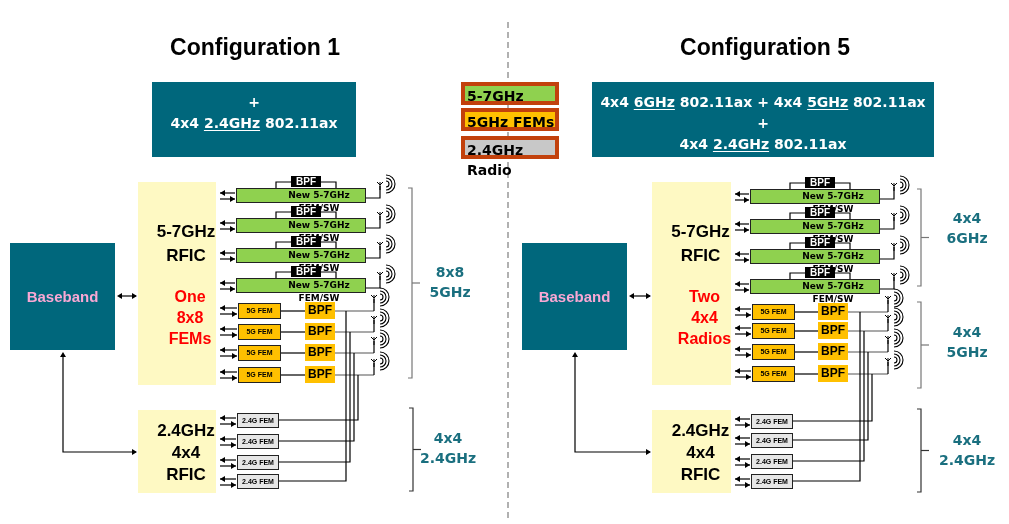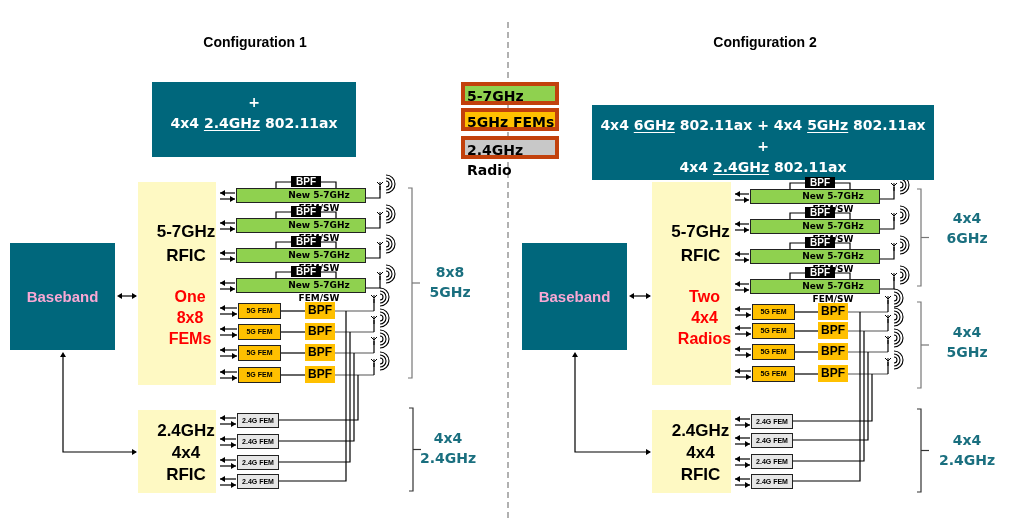--- a/index.html
+++ b/index.html
@@ -1,18 +1,18 @@
 <!DOCTYPE html>
 <html><head>
 <meta charset="utf-8">
 <style>
   html,body{margin:0;padding:0;background:#fff;}
   body{width:1009px;height:524px;position:relative;overflow:hidden;font-family:"Liberation Sans",sans-serif;}
   .abs{position:absolute;box-sizing:border-box;}
-  .title{font-weight:bold;font-size:14px;color:#000;text-align:center;}
+  .title{font-weight:bold;font-size:23px;color:#000;text-align:center;}
   .spec{background:#00677c;color:#fff;font-family:"DejaVu Sans",sans-serif;font-weight:bold;font-size:14px;text-align:center;line-height:21px;padding-top:10px;}
   .spec u{text-decoration:underline;text-underline-offset:2px;}
   .legend{font-family:"DejaVu Sans",sans-serif;font-weight:bold;font-size:14px;border:4px solid #c2410c;padding-left:2px;line-height:20px;color:#000;}
   .bb{background:#00677c;color:#f9a8d4;font-weight:bold;font-size:15px;display:flex;align-items:center;justify-content:center;}
   .rfic{background:#fef9c3;display:flex;flex-direction:column;align-items:center;justify-content:flex-start;font-weight:bold;text-align:center;padding-left:18px;}
   .rfic .t{font-size:17px;line-height:24px;color:#000;}
   .rfic .r{font-size:16px;line-height:21px;color:#f00;margin-left:8px;}
   .fem57{background:#8fd14f;border:1px solid #222;font-family:"DejaVu Sans",sans-serif;font-weight:bold;font-size:9px;text-align:center;line-height:13px;color:#000;padding-left:36px;}
   .bpfb{background:#000;color:#fff;font-weight:bold;font-size:10px;text-align:center;line-height:11px;}
   .fem5{background:#ffc000;border:1px solid #222;font-weight:bold;font-size:7px;text-align:center;line-height:14px;color:#000;}
@@ -360,22 +360,22 @@
     <div class="abs fem24" style="left: 237px; top: 455px; width: 42px; height: 15px;"><span>2.4G FEM</span></div>
     <div class="abs fem24" style="left: 237px; top: 474px; width: 42px; height: 15px;"><span>2.4G FEM</span></div>
     <div class="abs band" style="left: 425px; top: 262px; width: 50px; height: 44px;">
       <div>8x8</div>
       <div>5GHz</div>
     </div>
     <div class="abs band" style="left: 418px; top: 428px; width: 60px; height: 44px;">
       <div>4x4</div>
       <div>2.4GHz</div>
     </div>
-    <div class="abs title" style="left: 660px; top: 34px; width: 210px; height: 24px;"><span>Configuration 2</span></div>
-    <div class="abs spec" style="left: 592px; top: 82px; width: 342px; height: 75px; margin-top: 23px;">
+    <div class="abs title" style="left: 660px; top: 34px; width: 210px; height: 24px;"><span>Configuration 5</span></div>
+    <div class="abs spec" style="left: 592px; top: 82px; width: 342px; height: 75px;">
       <div><span>4x4 </span><u>6GHz</u><span> 802.11ax + 4x4 </span><u>5GHz</u><span> 802.11ax</span></div>
       <div><span>+</span></div>
       <div><span>4x4 </span><u>2.4GHz</u><span> 802.11ax</span></div>
     </div>
     <div class="abs bb" style="left: 522px; top: 243px; width: 105px; height: 107px;">
       <span>Baseband</span>
     </div>
     <div class="abs rfic" style="left: 652px; top: 182px; width: 79px; height: 203px; padding-top: 38px;">
       <div class="t">5-7GHz</div>
       <div class="t">RFIC</div>

